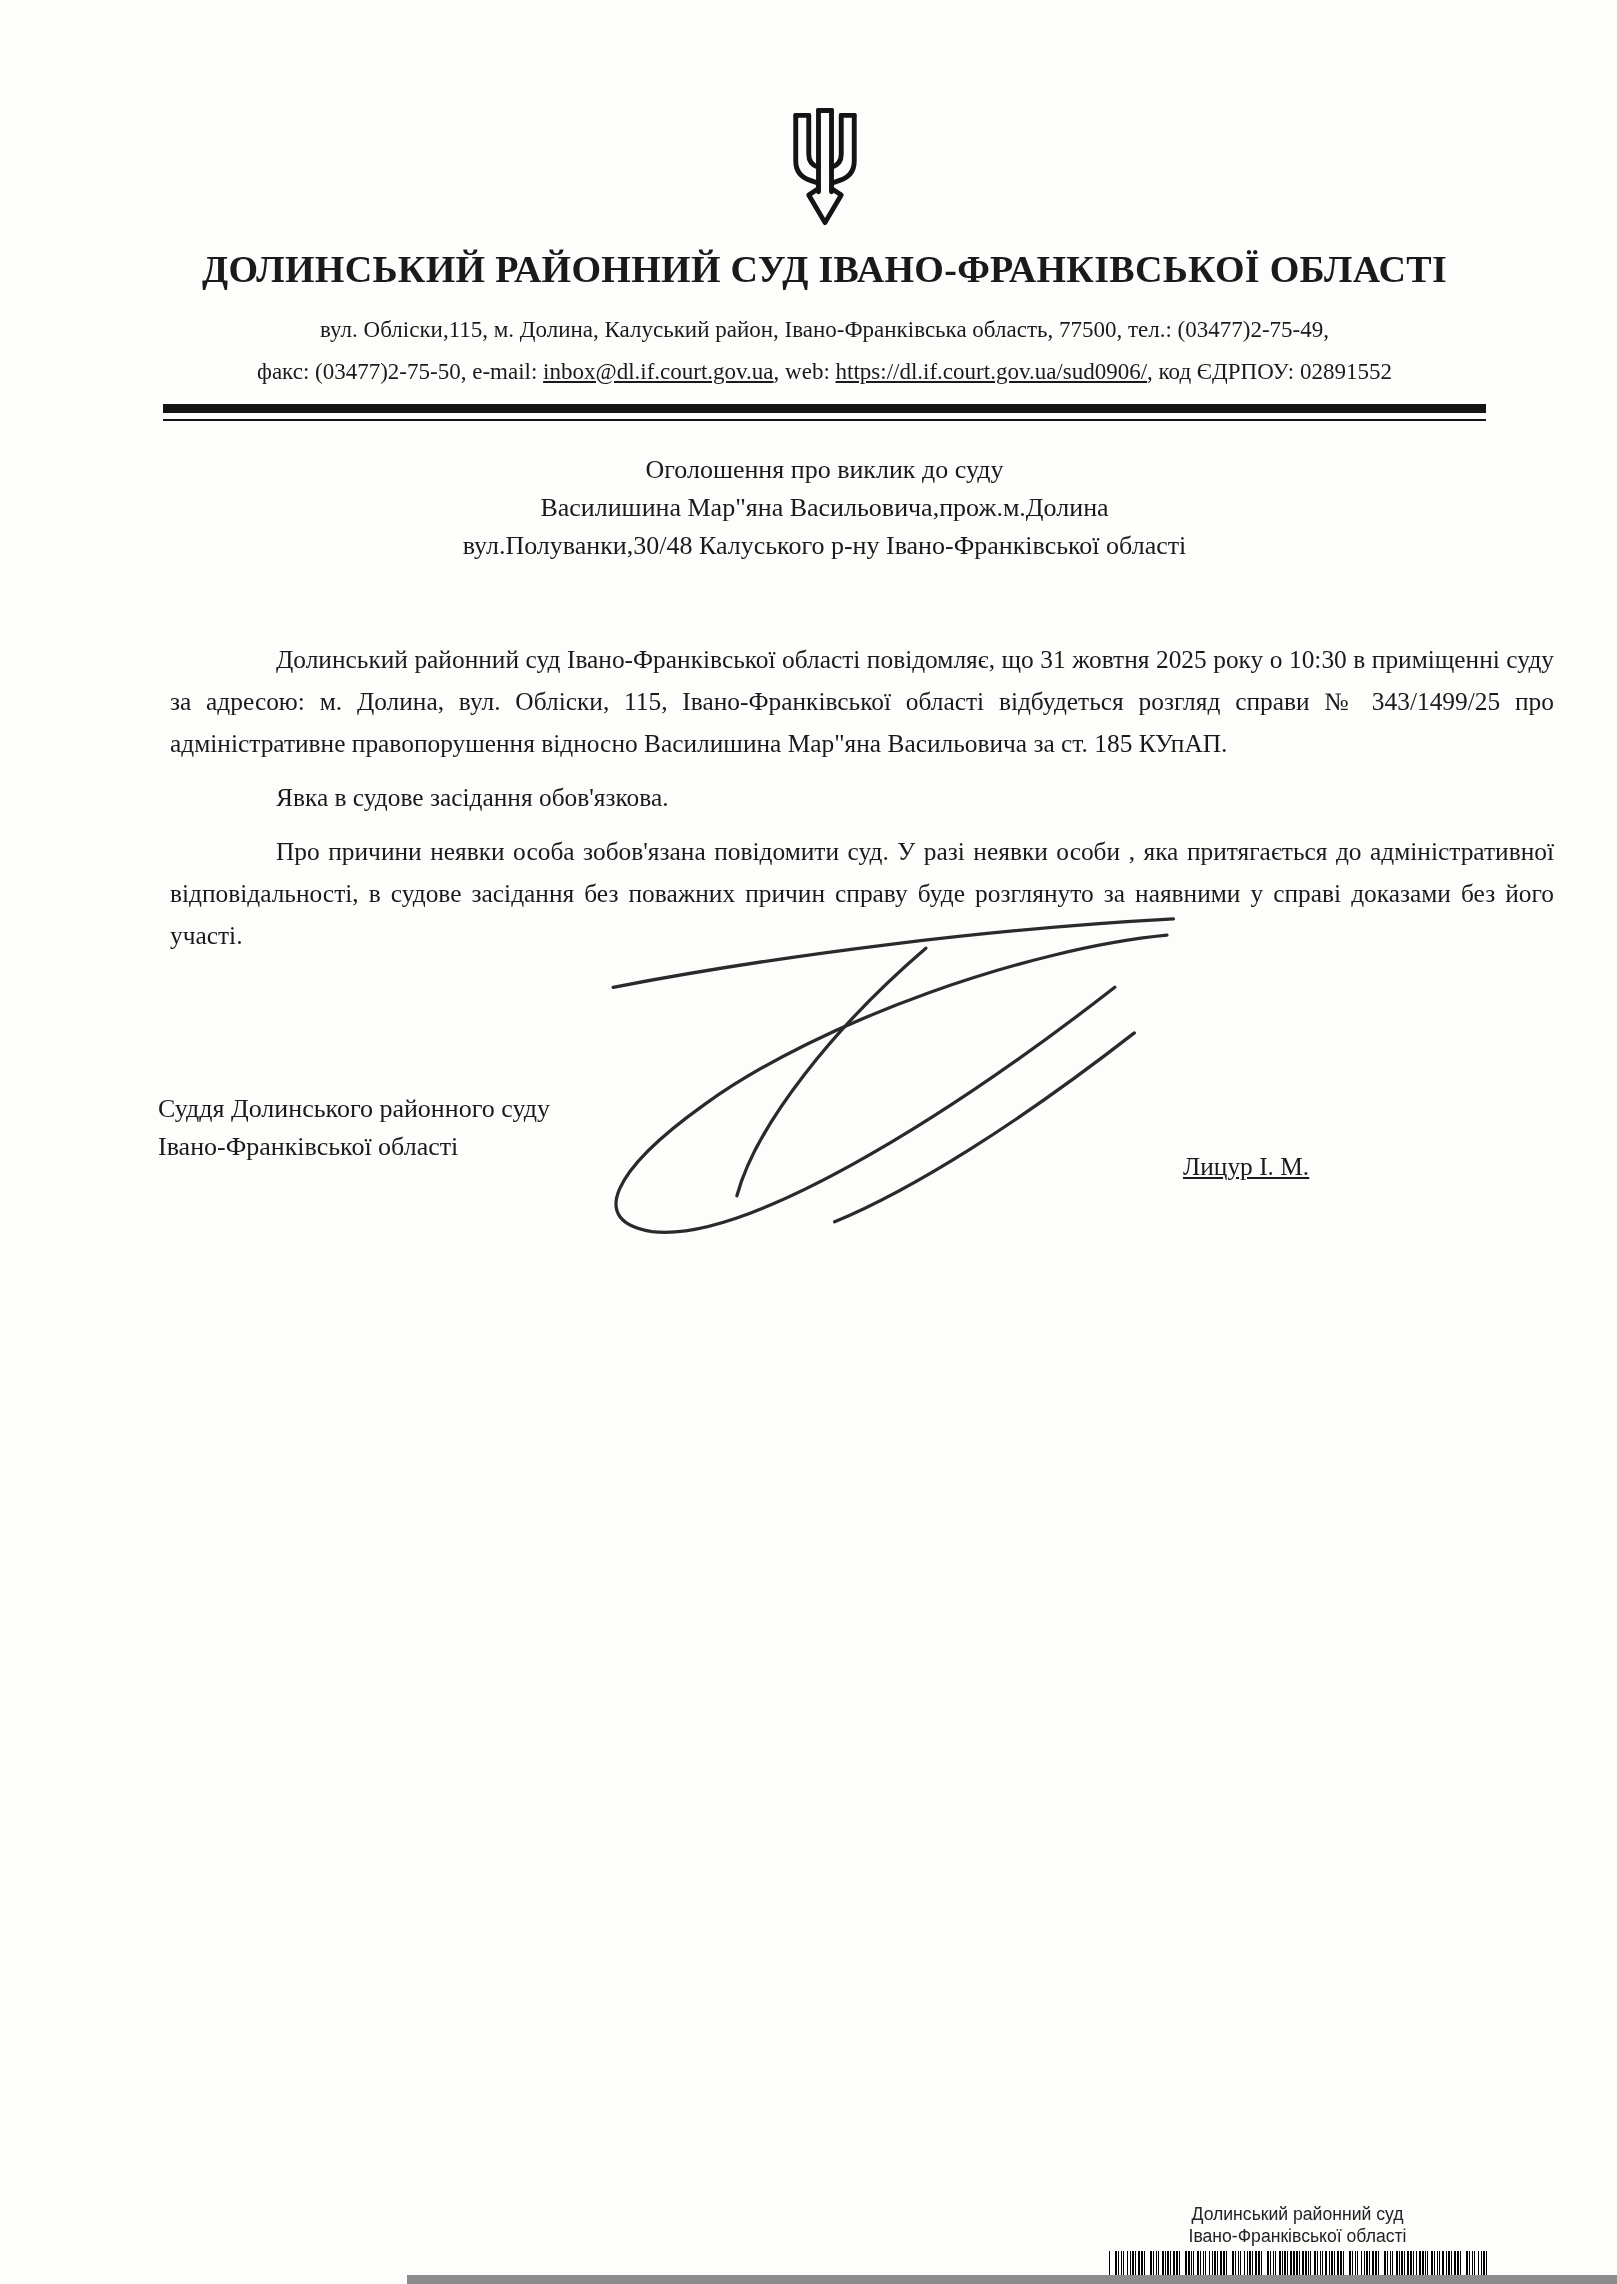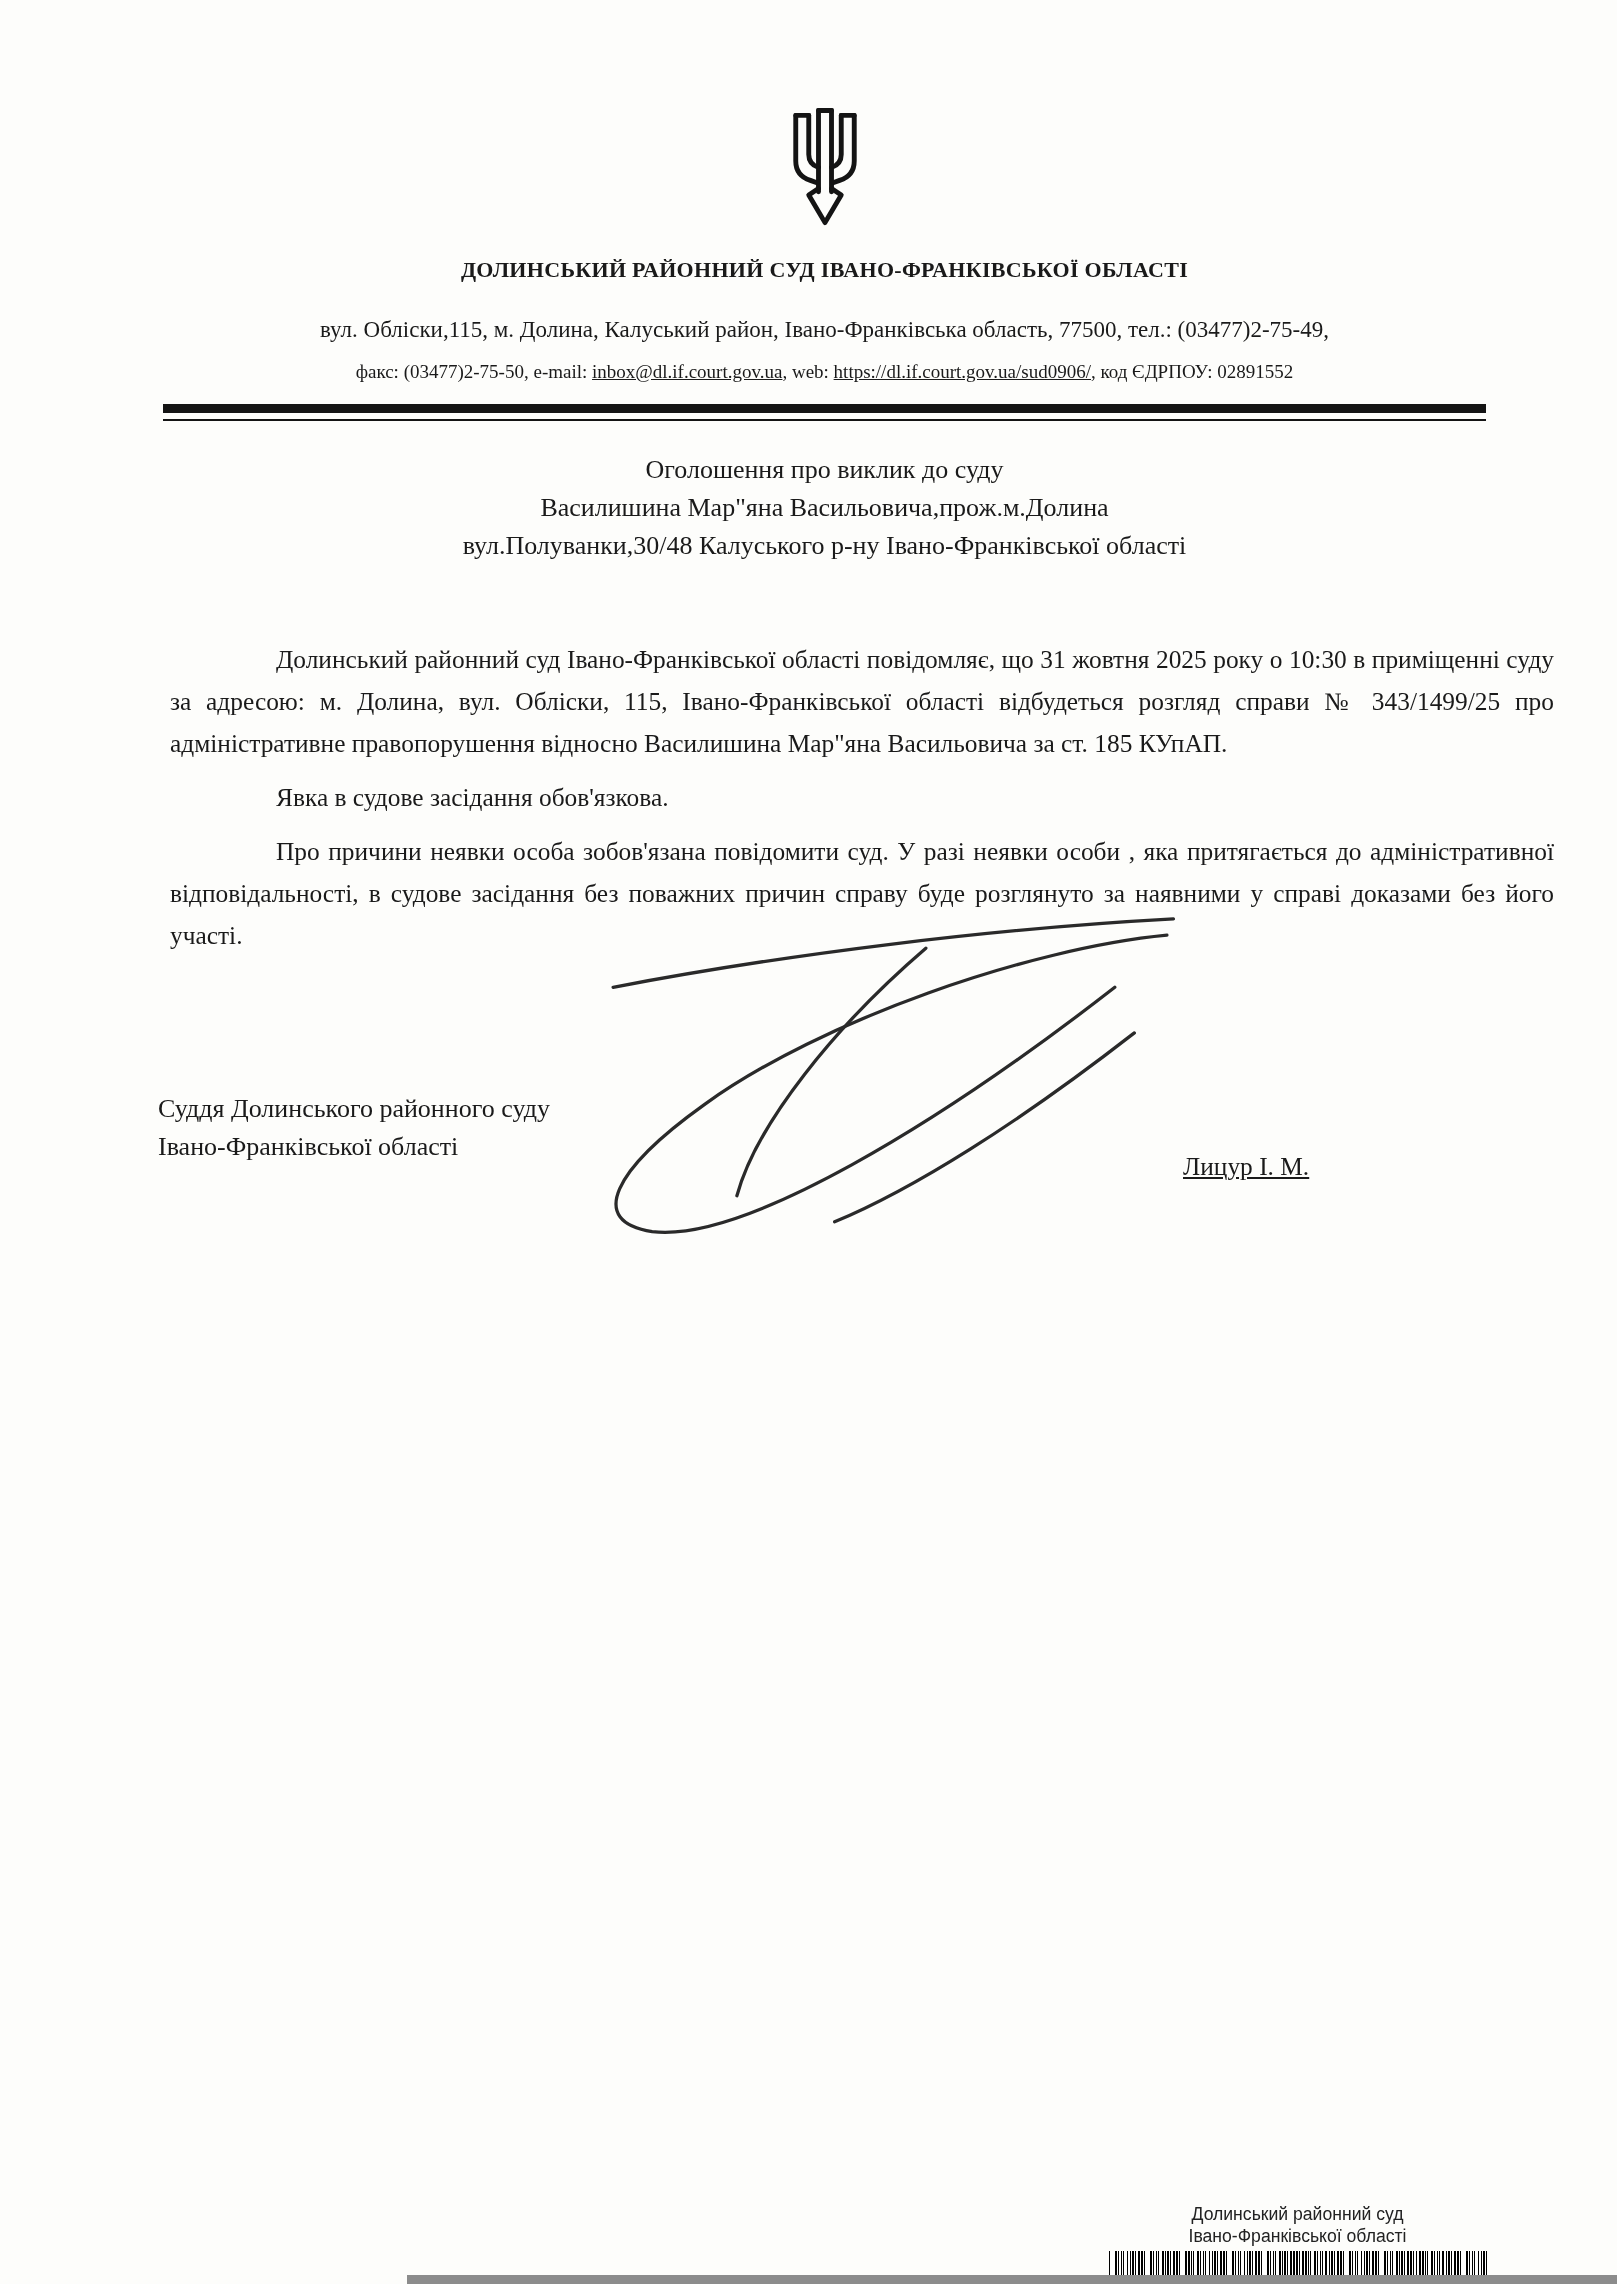--- a/index.html
+++ b/index.html
@@ -10,23 +10,23 @@
     margin:0 auto;
     background:#fdfdfb;
     font-family:"Liberation Serif","DejaVu Serif",serif;
     color:#1a1a1a;
     overflow:hidden;
   }
 
   
   .header { position:absolute; left:163px; top:104px; width:1323px; text-align:center; }
   .emblem { width:98px; height:130px; display:block; margin:0 auto 17px; }
-  .court-name { font-size:22px; font-weight:bold; letter-spacing:0.3px; line-height:37px; }
+  .court-name { font-size:38px; font-weight:bold; letter-spacing:0.3px; line-height:37px; }
   .addr1 { font-size:23px; margin-top:27px; line-height:30px; }
-  .addr2 { font-size:19px; margin-top:11.7px; line-height:30px; }
+  .addr2 { font-size:23px; margin-top:11.7px; line-height:30px; }
   .addr2 .lnk { text-decoration:underline; }
   .rule-thick { height:9.8px; background:#141414; margin-top:17px; }
   .rule-thin  { height:2.6px;  background:#141414; margin-top:5.2px; }
 
   
   .notice { position:absolute; left:163px; top:451px; width:1323px; text-align:center;
             font-size:26px; line-height:38px; }
 
   
   .bodytext { position:absolute; left:158px; top:626px; width:1408px;

